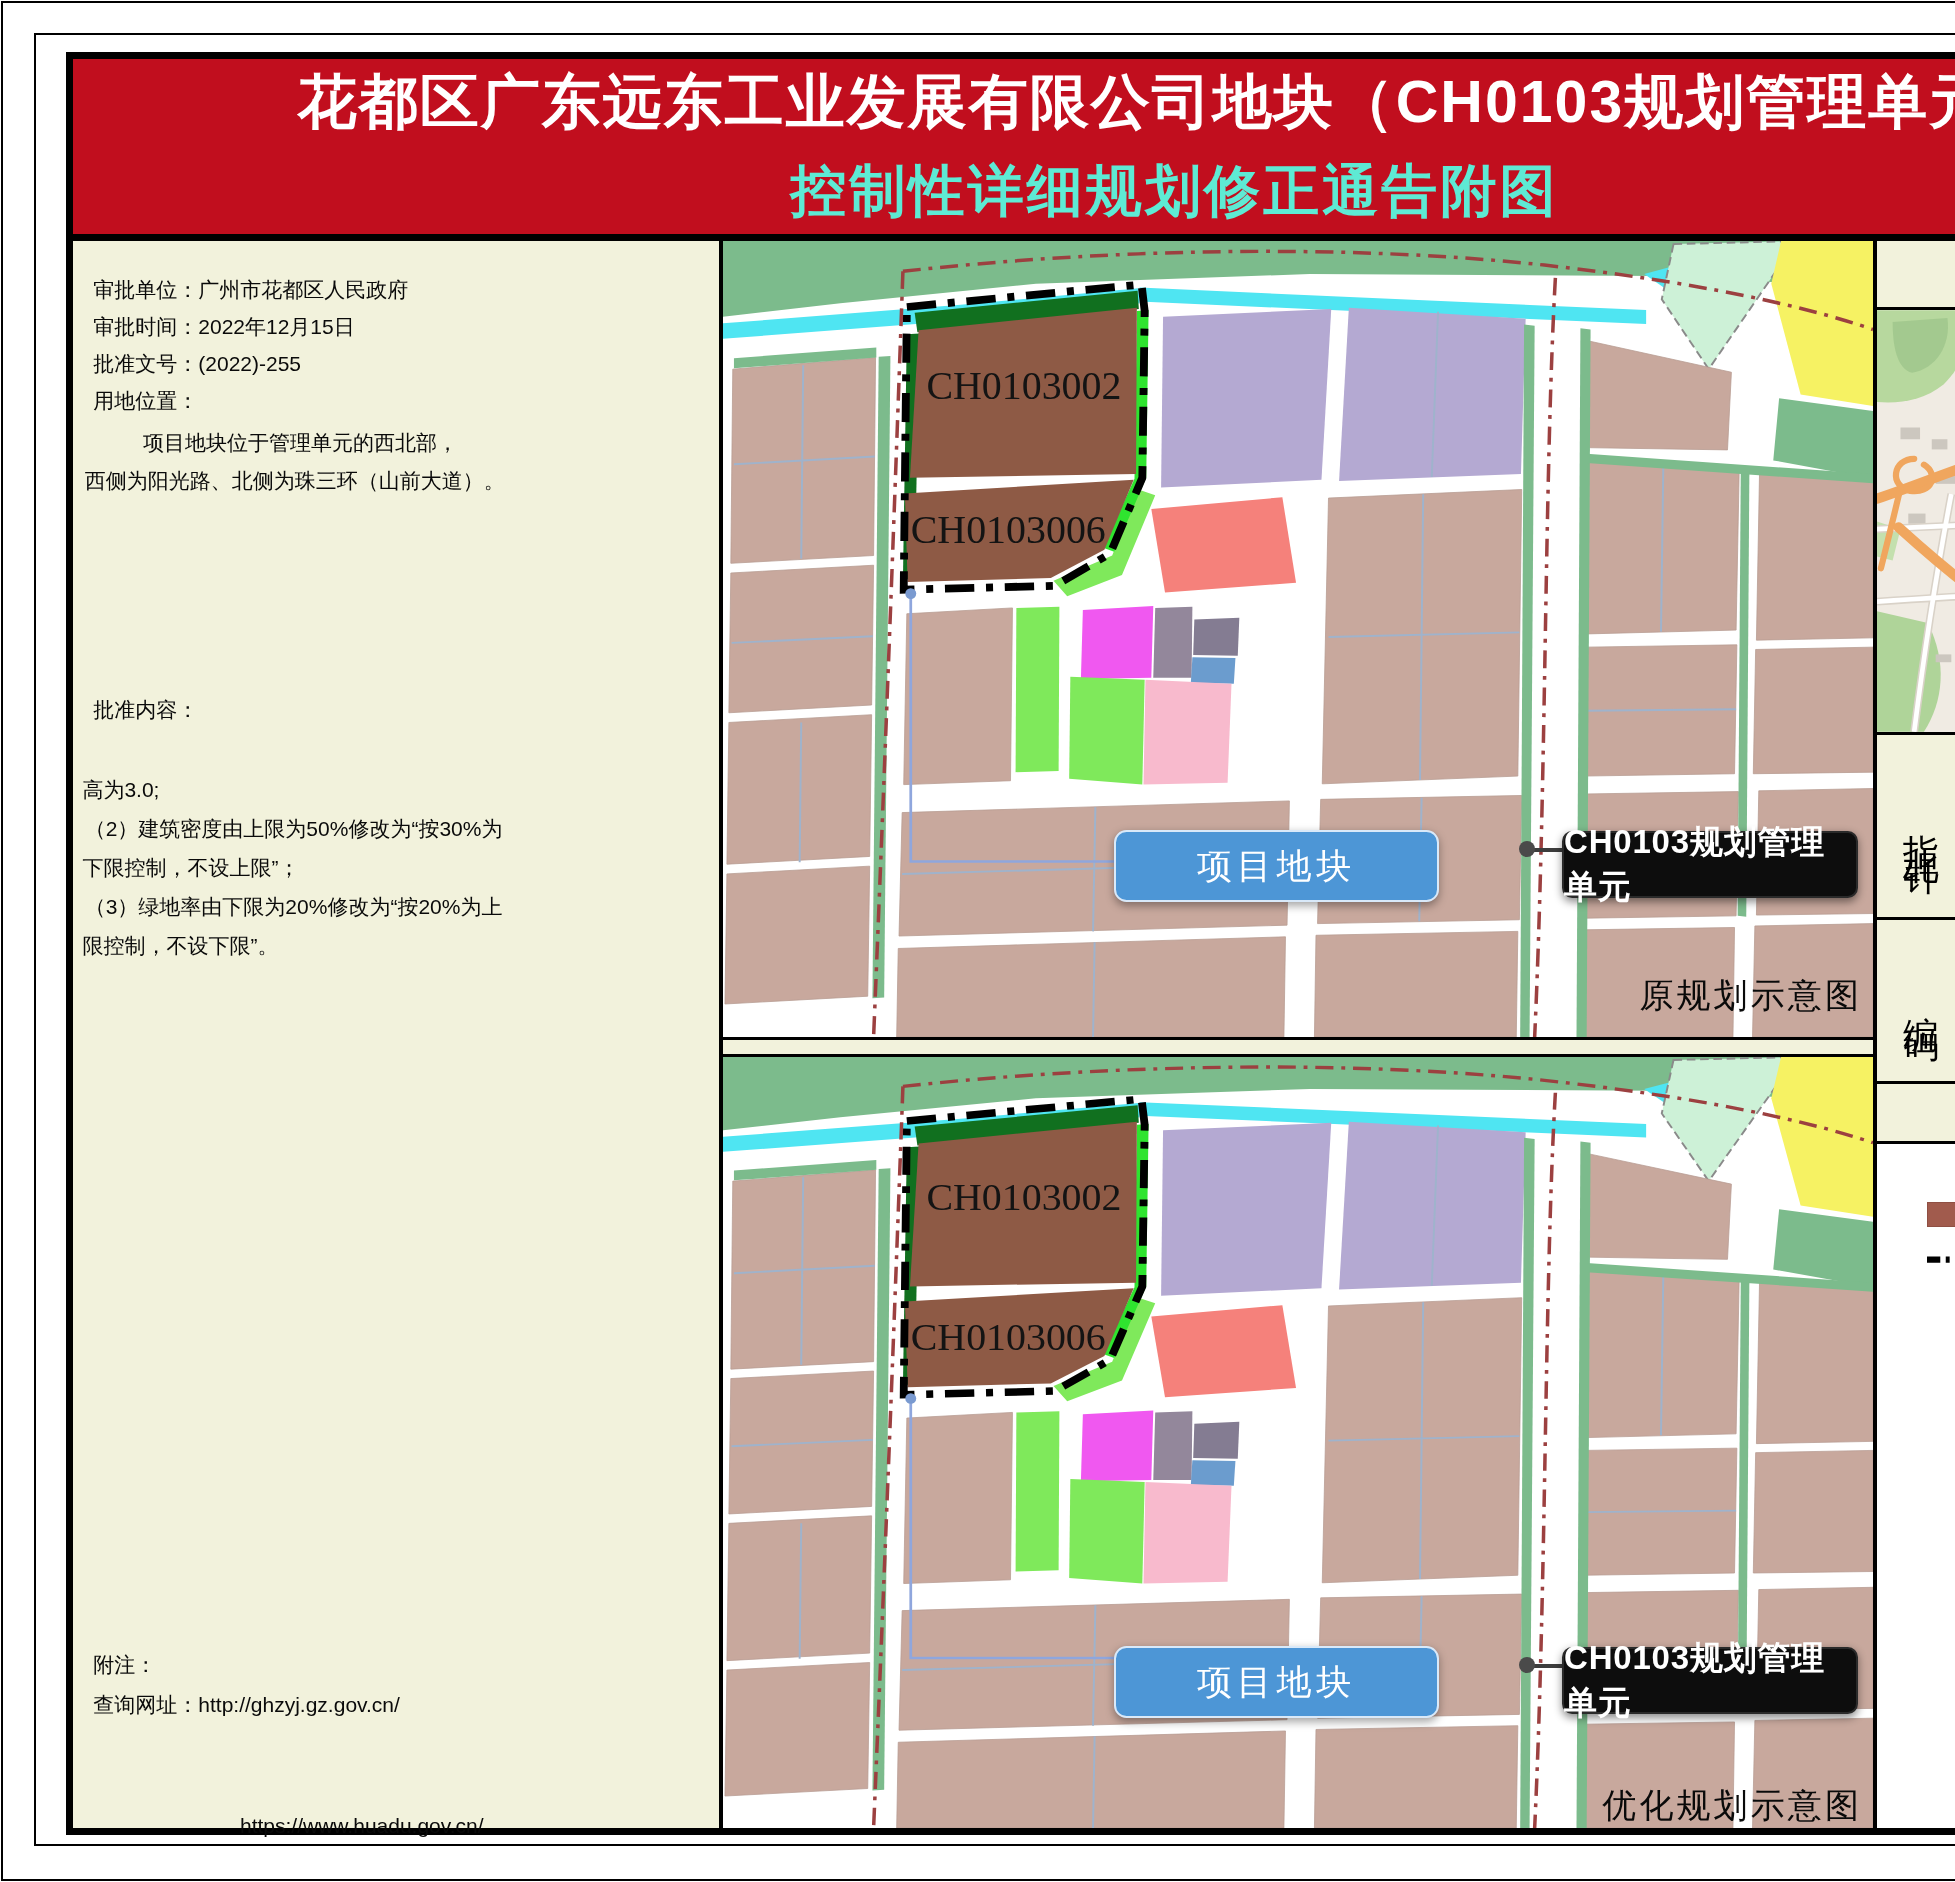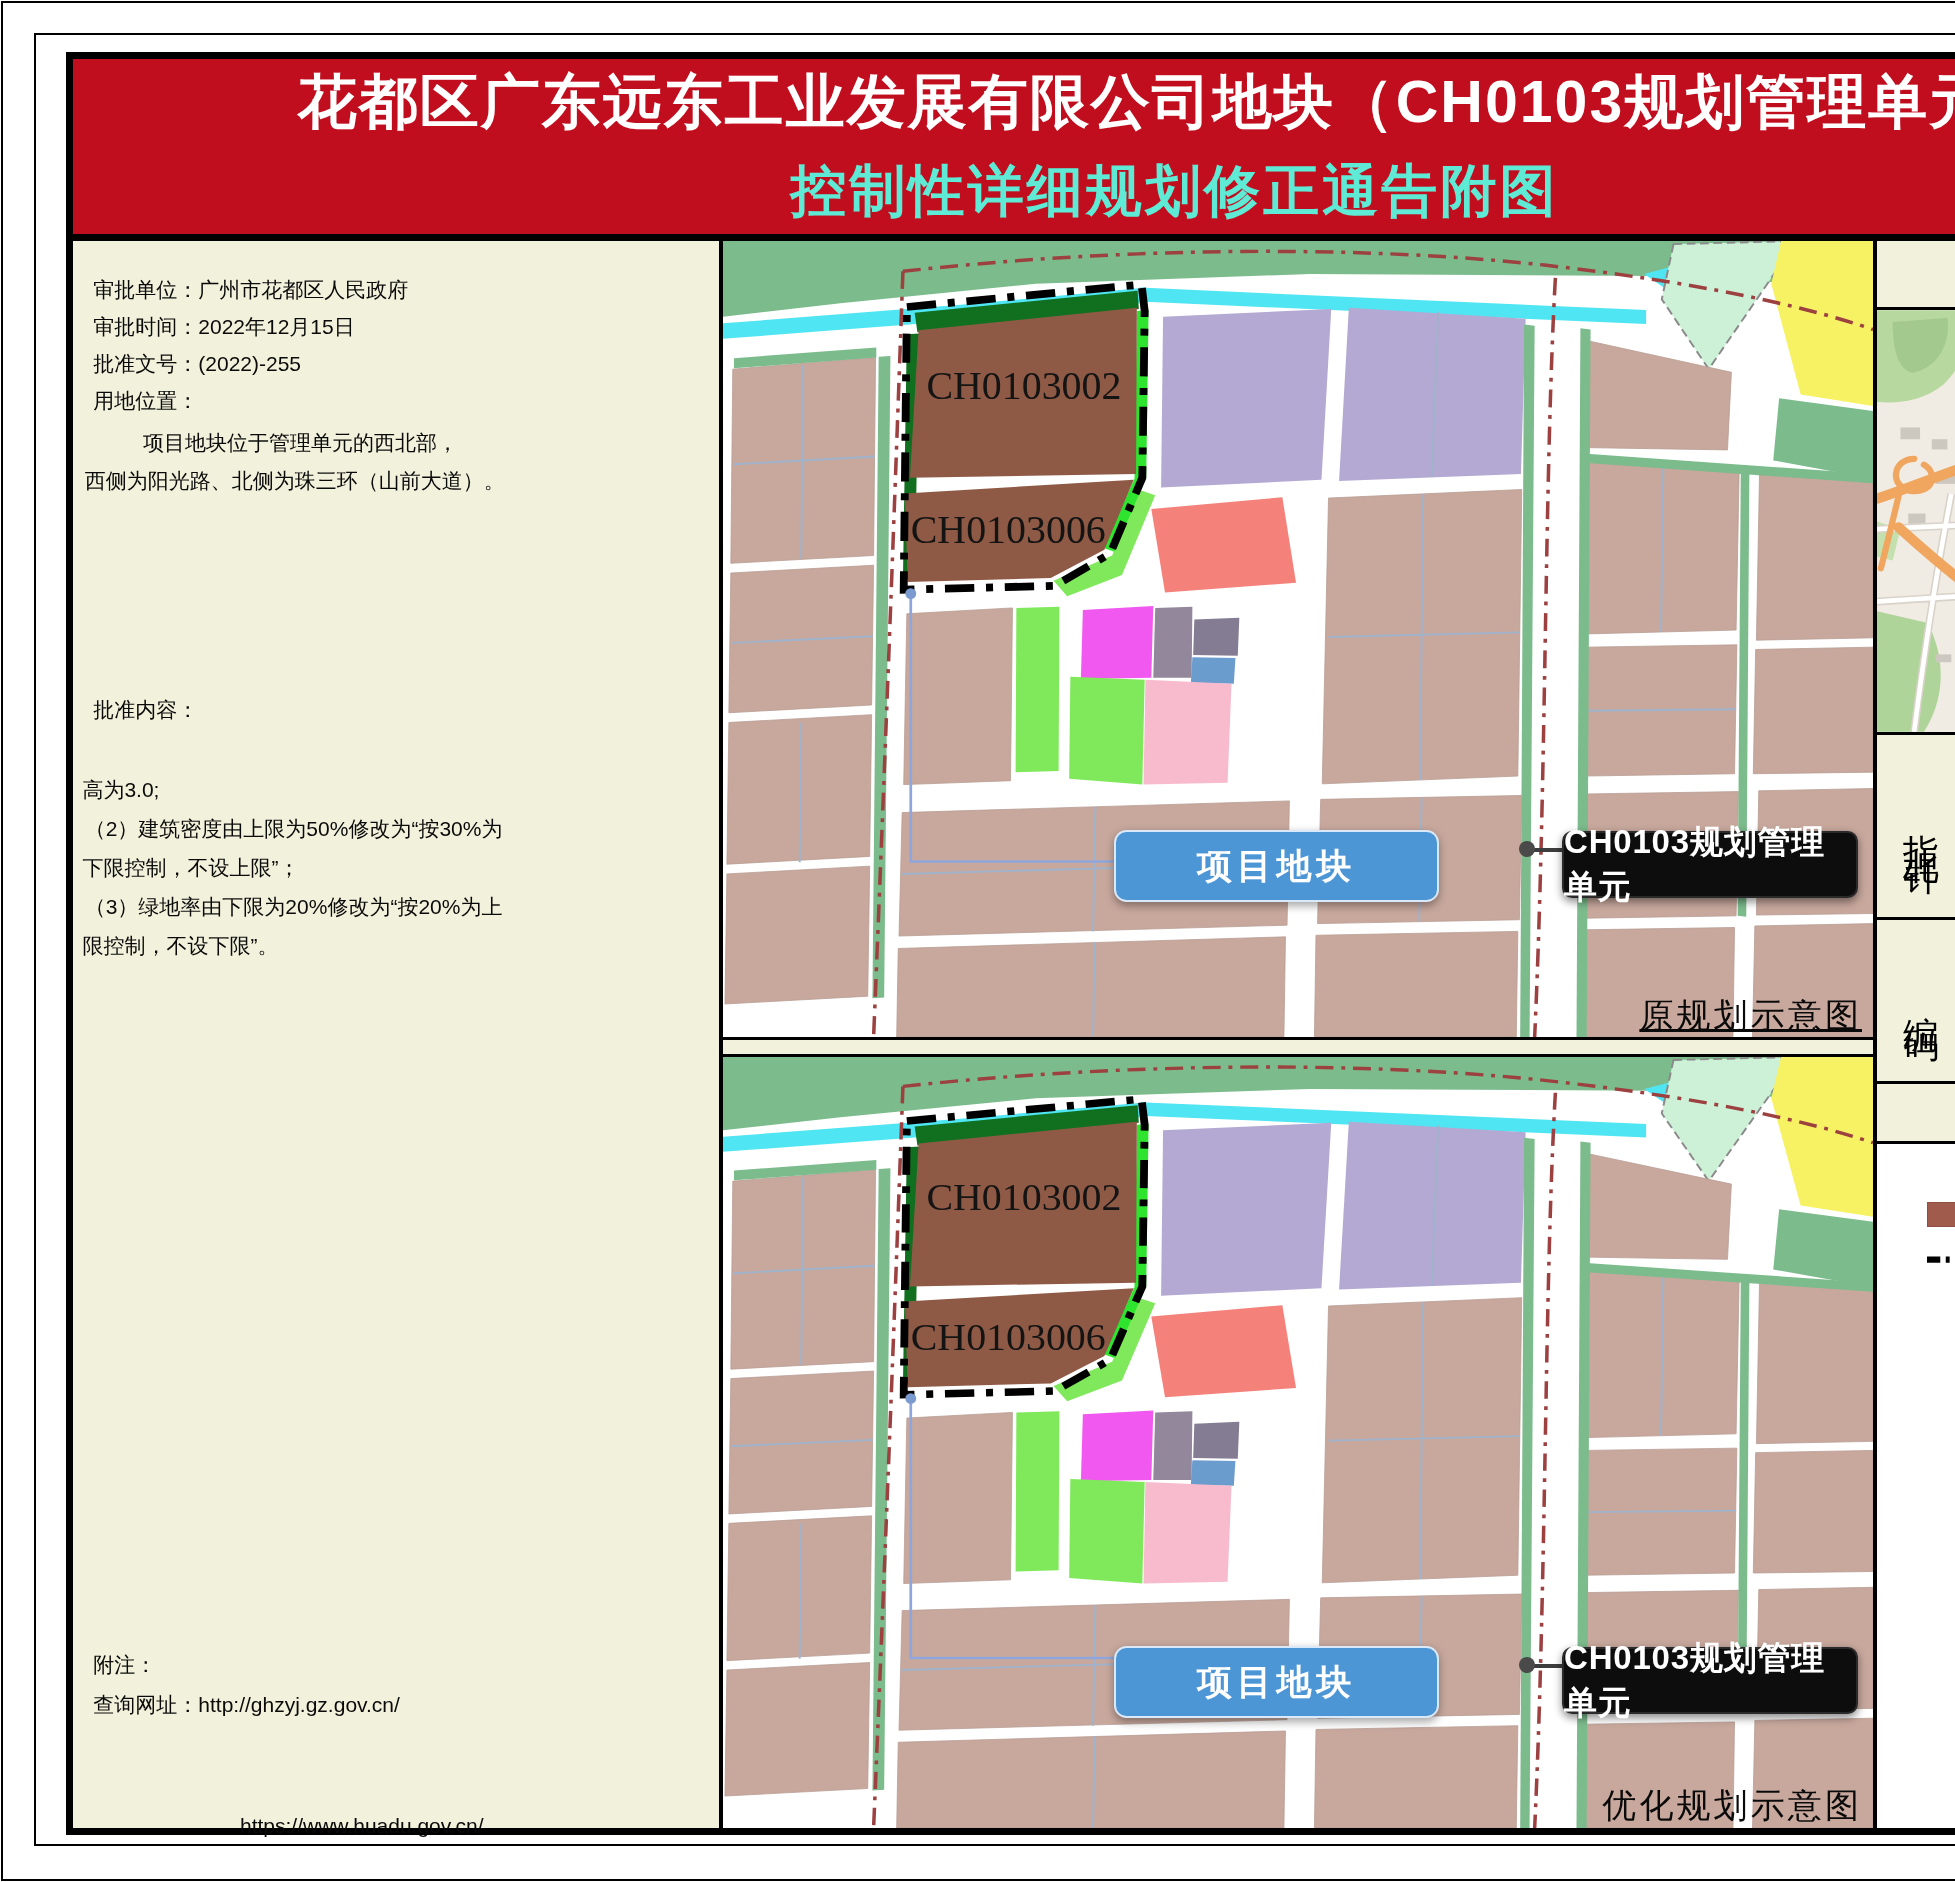--- a/index.html
+++ b/index.html
@@ -16,26 +16,26 @@
   
   .panel-left{position:absolute;left:0;top:0;width:650px;height:1587px;background:#F2F2DC;border-right:4.7px solid #000;box-sizing:border-box;}
   .pl-line{position:absolute;left:20.3px;font-size:21px;line-height:41px;white-space:nowrap;color:#0a0a0a;}
   
   .maps{position:absolute;left:650px;top:0;width:1150px;height:1587px;background:#fff;}
   .map{position:relative;width:1150px;overflow:hidden;background:#fff;}
   .map1{height:796px;}
   .map-sep{height:20px;background:#F2F2DC;border-top:3.5px solid #000;border-bottom:3.5px solid #000;box-sizing:border-box;}
   .map2{height:771px;}
   .map-svg{position:absolute;left:0;top:0;width:100%;height:100%;}
-  .proj-btn{position:absolute;left:391px;top:589px;width:325px;height:72px;background:#4D96D6;border:2.7px solid #D9E9F9;border-radius:12.5px;color:#fff;font-size:35px;font-weight:bold;letter-spacing:4.7px;display:flex;align-items:center;justify-content:center;box-shadow:0 3.1px 8.6px rgba(0,0,0,.35);box-sizing:border-box;}
+  .proj-btn{position:absolute;left:391px;top:589px;width:325px;height:72px;background:#4D96D6;border:2.7px solid #D9E9F9;border-radius:12.5px;color:#fff;font-size:35px;font-weight:normal;letter-spacing:4.7px;display:flex;align-items:center;justify-content:center;box-shadow:0 3.1px 8.6px rgba(0,0,0,.35);box-sizing:border-box;}
   .unit-label{position:absolute;left:839px;top:578px;width:296px;height:67px;background:#0D0D0D;border:2px solid #2a2a2a;border-radius:10.2px;color:#fff;font-size:33px;font-weight:bold;letter-spacing:0.8px;display:flex;align-items:center;justify-content:center;box-shadow:0 3.5px 8.6px rgba(0,0,0,.45);box-sizing:border-box;margin-top:12px;}
   .unit-conn{position:absolute;left:806px;top:607px;width:36px;height:4.3px;background:#3d3d3d;}
   .unit-dot{position:absolute;left:796px;top:600px;width:16.4px;height:16.4px;border-radius:50%;background:#4a4a4a;}
   .map-caption{position:absolute;right:11px;font-size:34px;letter-spacing:3.1px;color:#0a0a0a;white-space:nowrap;}
-  .map1 .map-caption{top:752px;text-decoration:underline;}
+  .map1 .map-caption{top:732px;}
   .map2 .map-caption{top:726px;}
   
   .rp{position:absolute;left:1800px;top:0;width:404px;height:1587px;border-left:4.7px solid #000;box-sizing:border-box;background:#fff;}
   .rp-row{position:absolute;left:0;width:399px;box-sizing:border-box;}
   .rp-header{background:#F2F2DC;border-bottom:3.5px solid #000;display:flex;align-items:center;justify-content:center;font-size:38px;letter-spacing:13.3px;color:#000;}
   .rh-loc{top:0;height:69px;}
   .rr-minimap{top:69px;height:425px;border-bottom:3.5px solid #000;}
   .rr-compass{top:494px;height:185px;border-bottom:3.5px solid #000;}
   .rr-code{top:679px;height:164px;border-bottom:3.5px solid #000;}
   .rh-legend{top:843px;height:60px;font-size:38px;}

